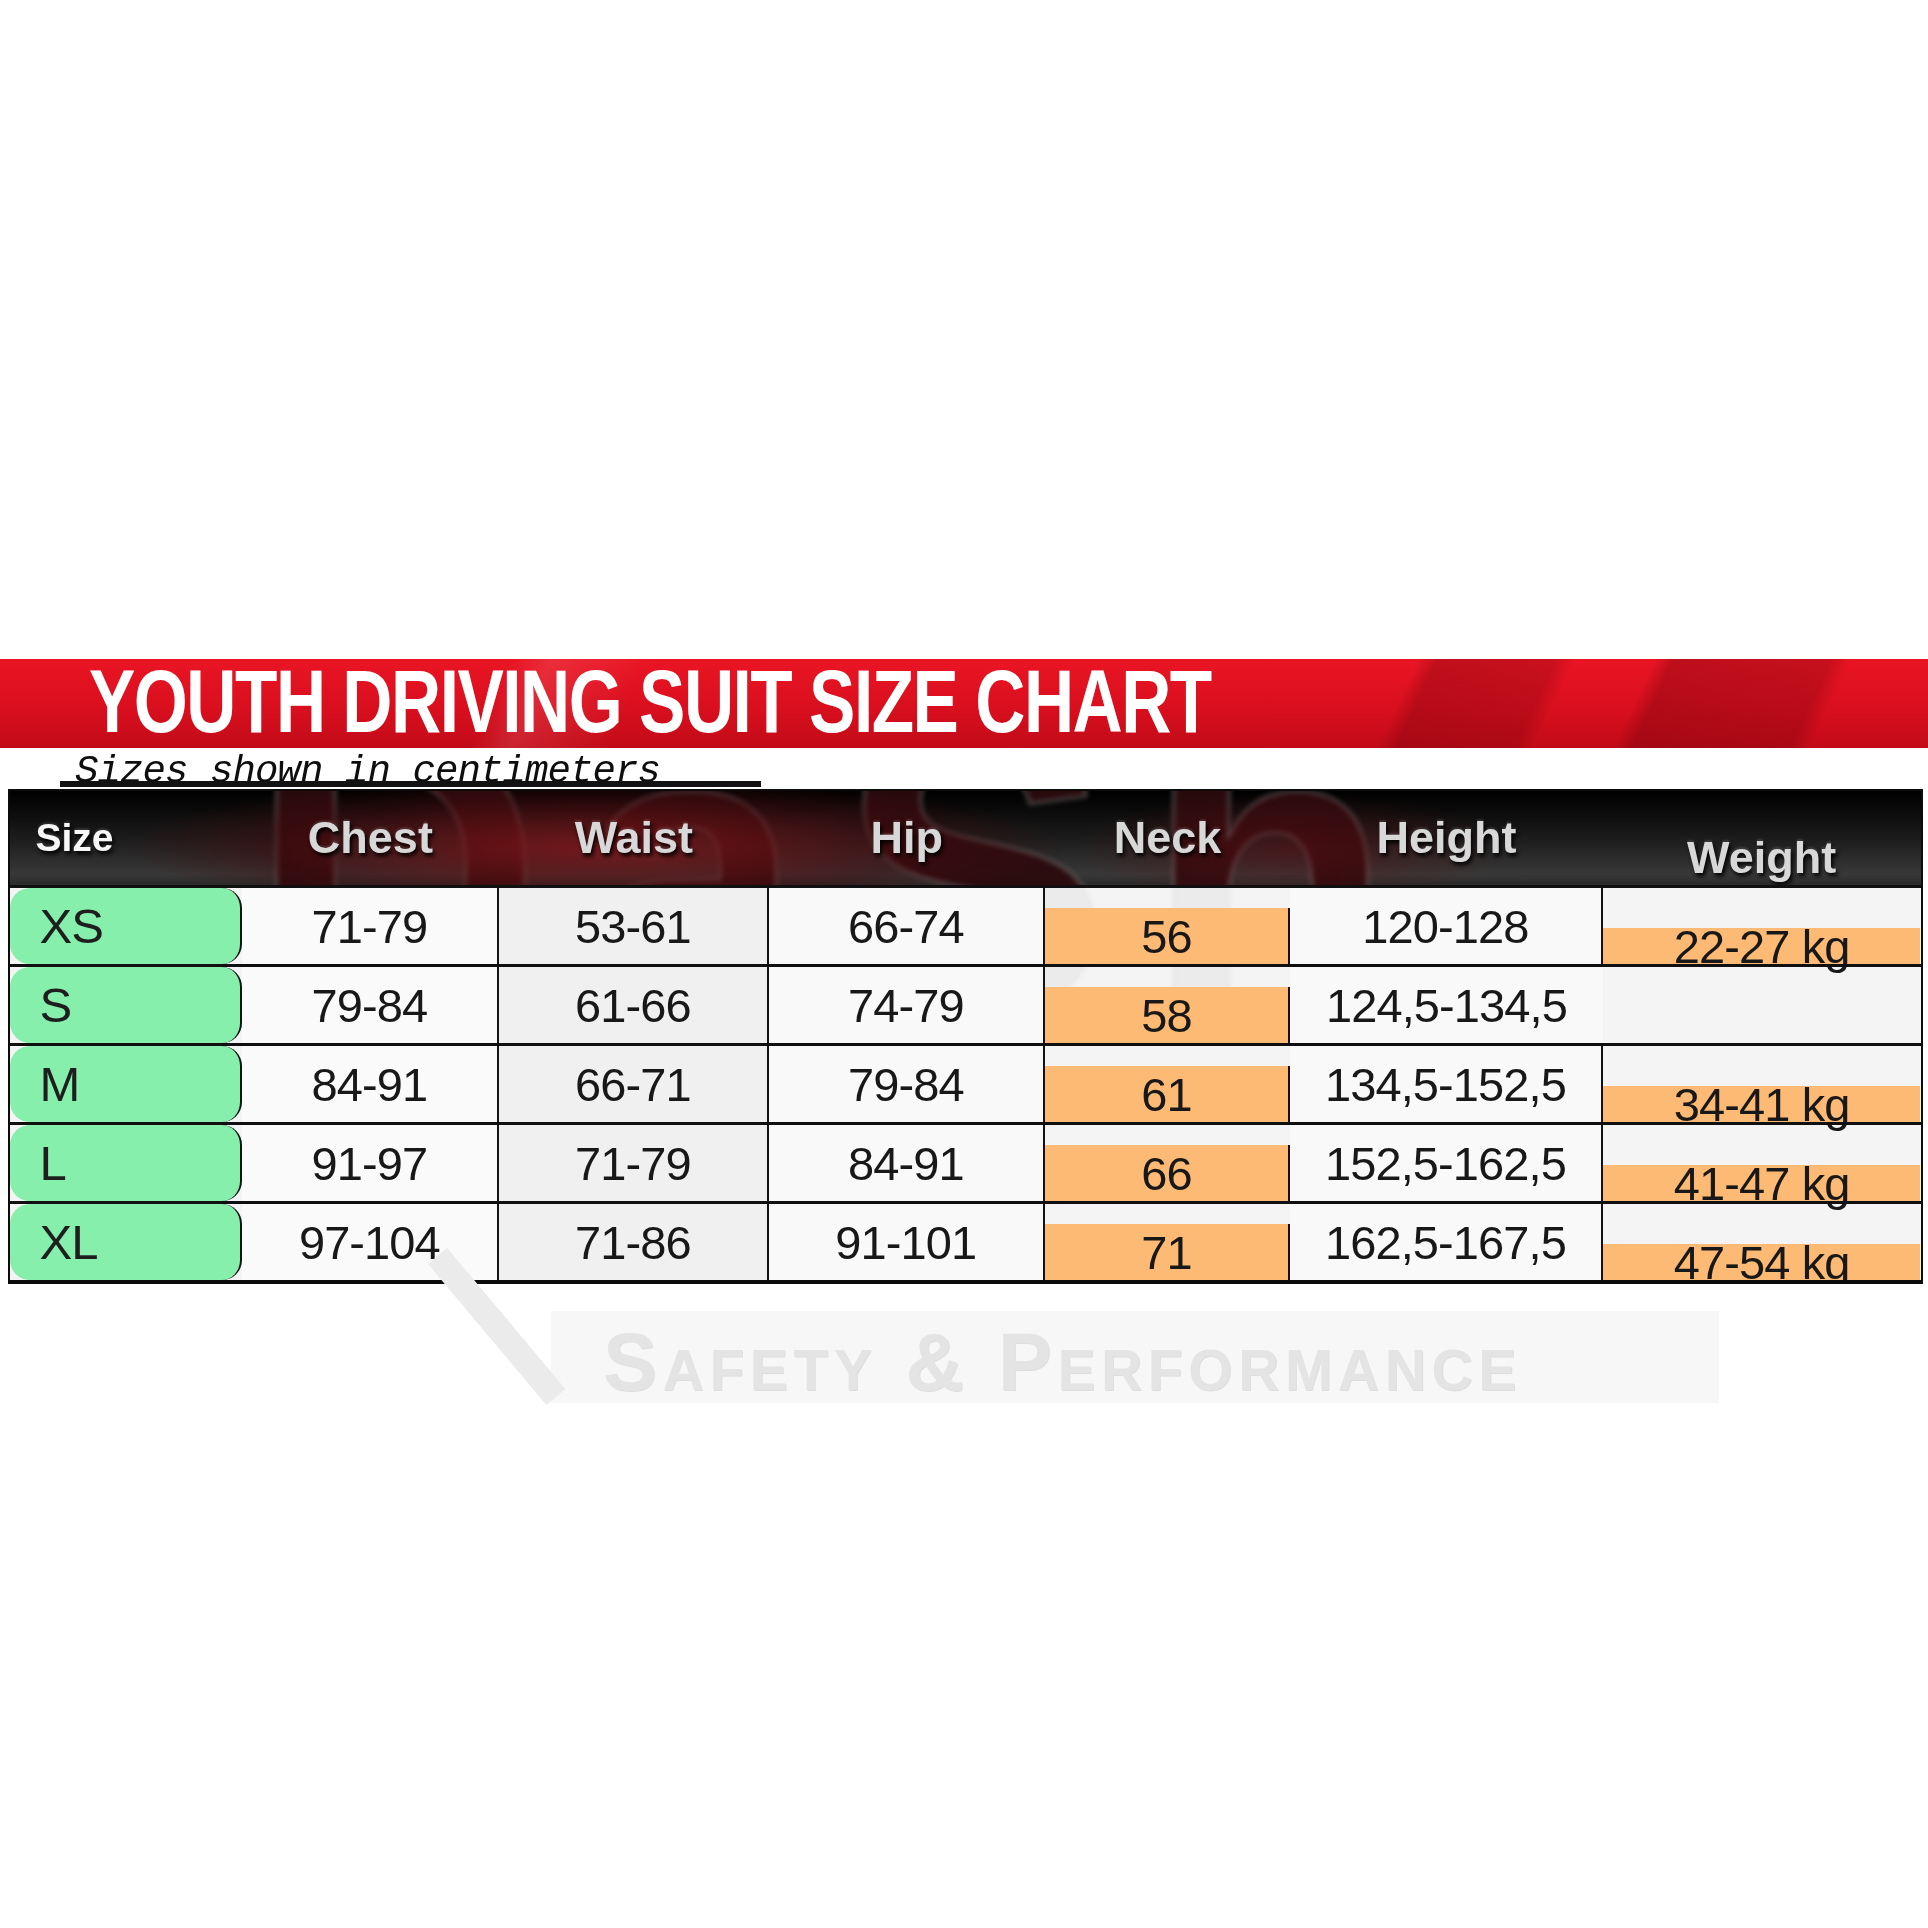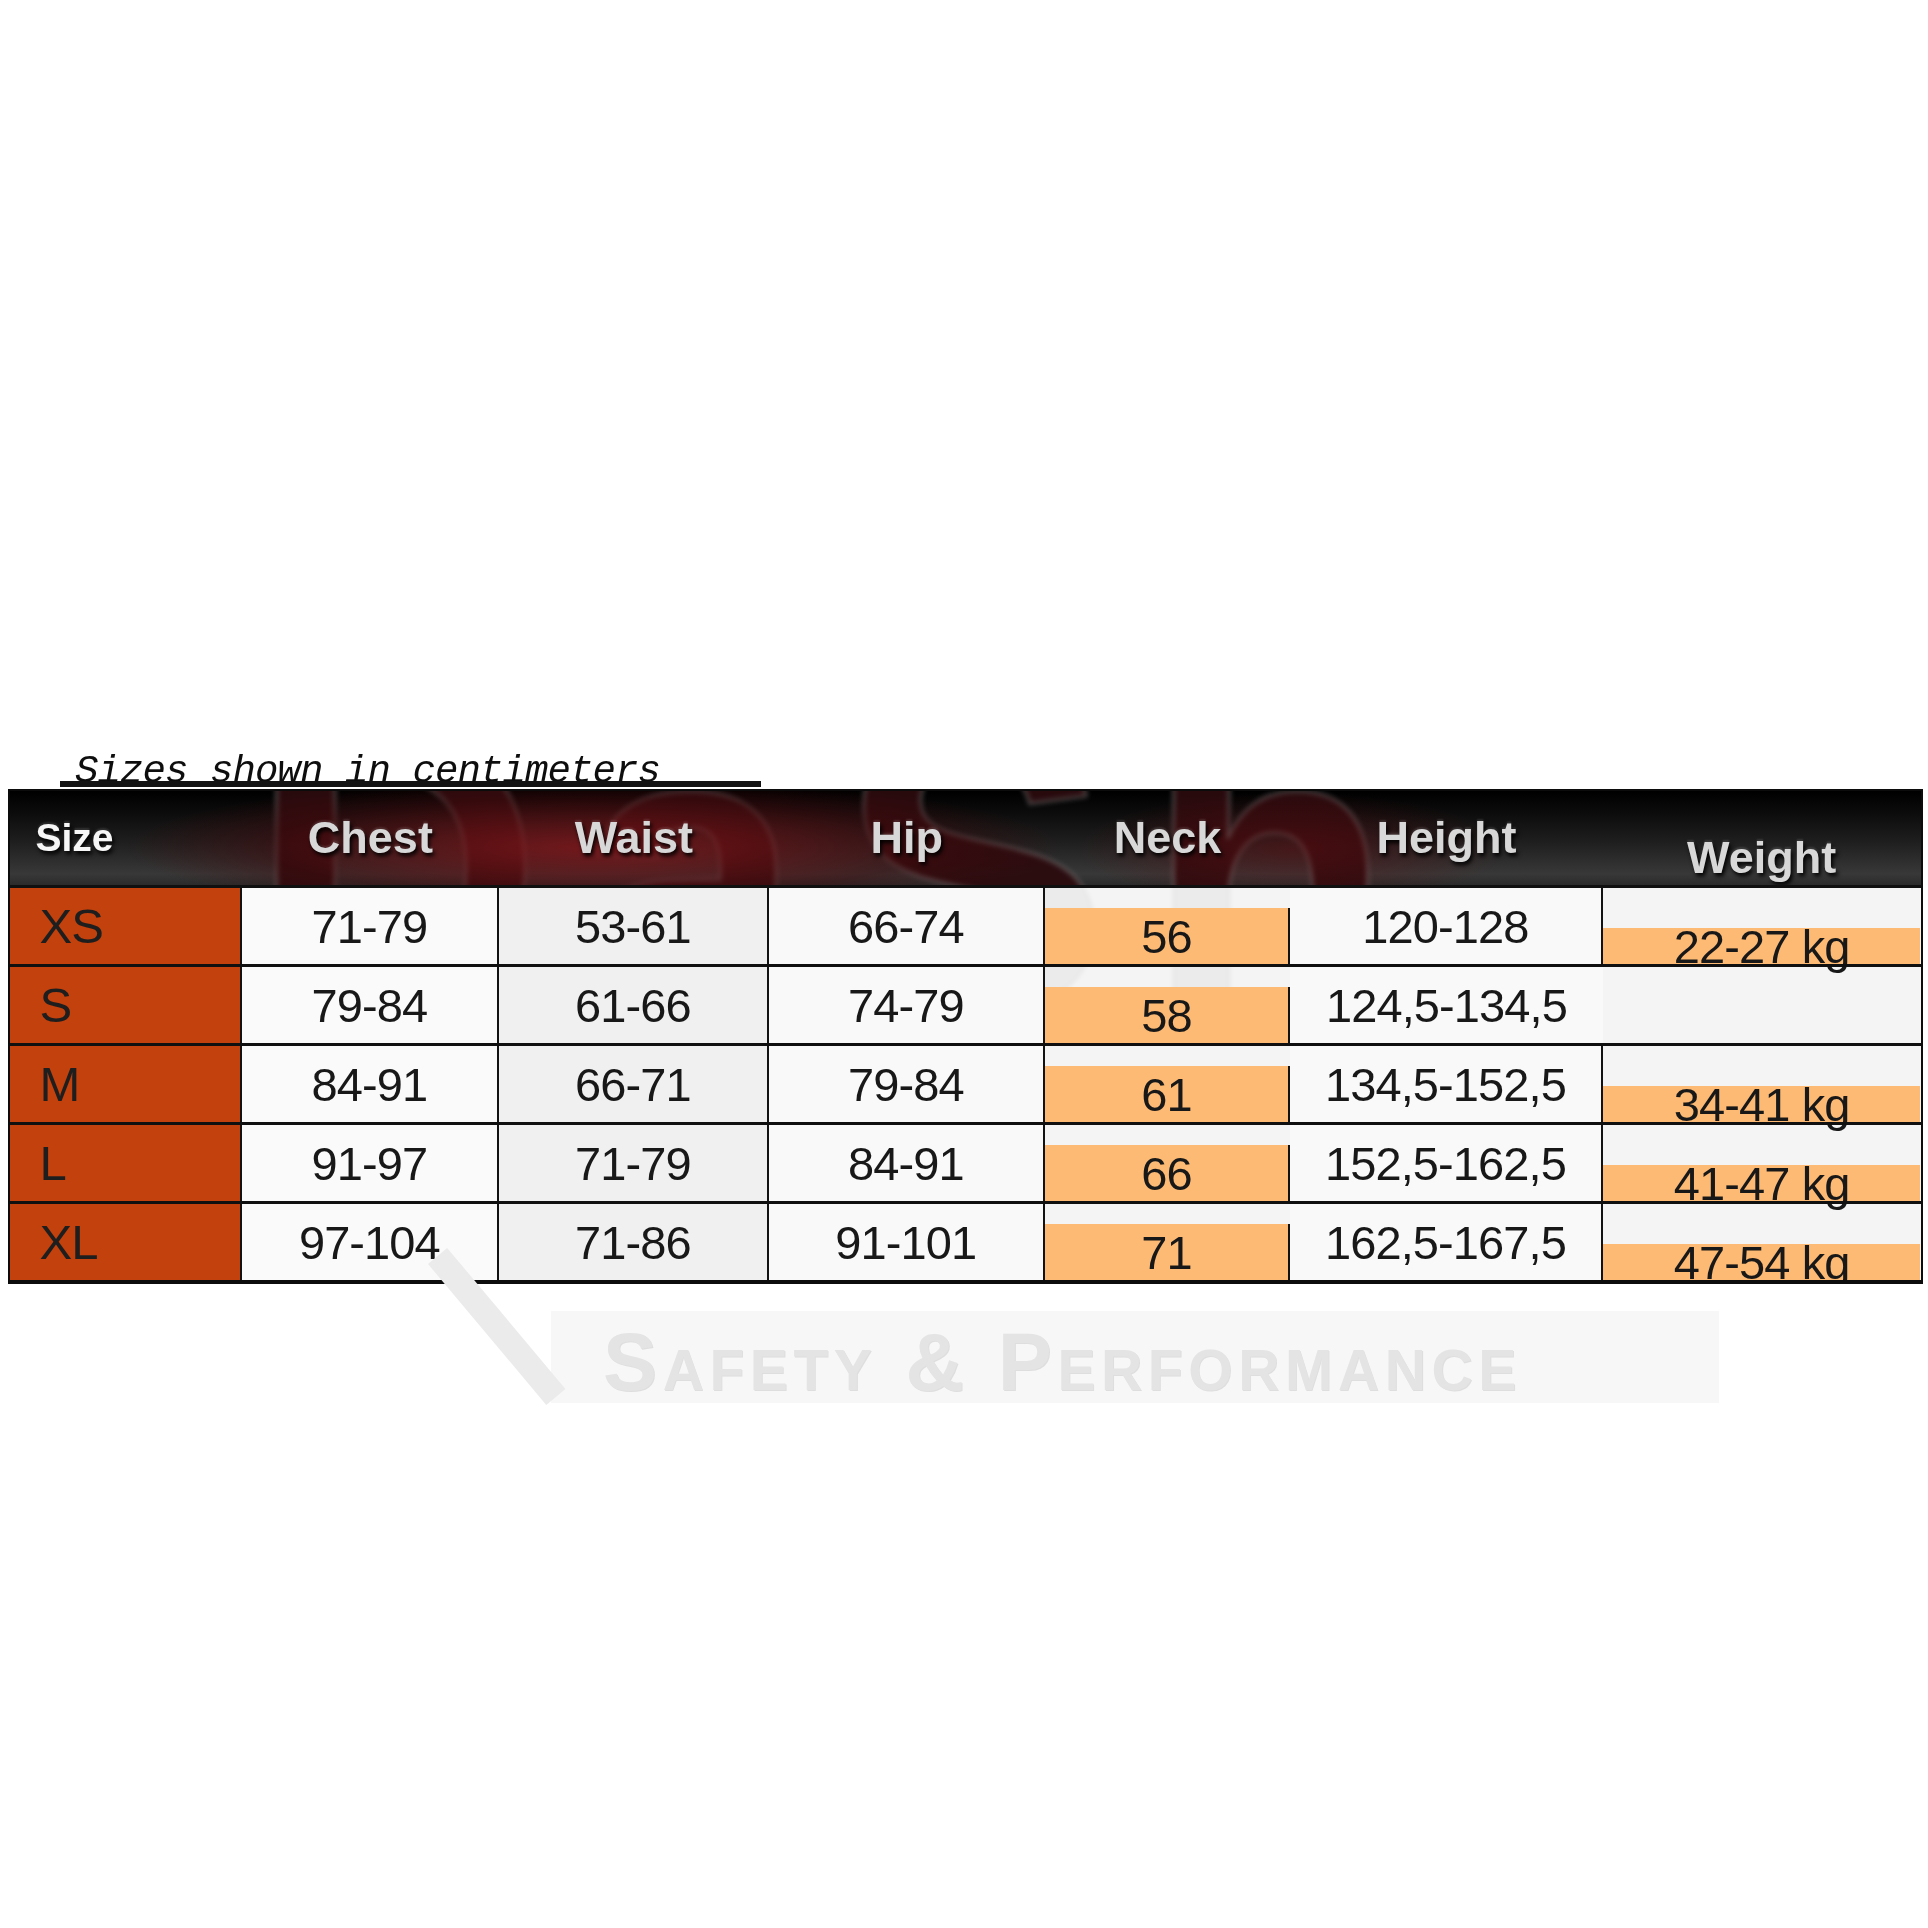--- a/index.html
+++ b/index.html
@@ -45,37 +45,41 @@
           -webkit-text-stroke:1.9px rgba(0,0,0,.05);filter:blur(1.9px);}
   .trow{display:flex;height:76px;border-top:3.8px solid #101010;position:relative;}
   .tcell{display:flex;align-items:center;justify-content:center;box-sizing:border-box;
           border-right:2.8px solid #121212;font-size:47px;color:#181818;letter-spacing:-0.9px;}
   .tcell:last-child{border-right:none;}
   .tcell.c0{justify-content:flex-start;padding-left:30px;font-size:49px;color:#1e1e1e;}
   
   .c0{width:12.15%;} .c1{width:13.47%;} .c2{width:14.11%;} .c3{width:14.45%;}
   .c4{width:12.83%;} .c5{width:16.37%;} .c6{width:16.62%;margin-top:40px;}
   
-  .tcell.c0{background:#c2410c;} .tcell.c1{background:#fafafa;} .tcell.c2{background:#f0f0f0;}
+  .tcell.c0{background:#86efac;border-radius:20px;} .tcell.c1{background:#fafafa;} .tcell.c2{background:#f0f0f0;}
   .tcell.c3{background:#f9f9f9;} .tcell.c4{background:#fdba74;margin-top:20px;} .tcell.c5{background:#f9f9f9;}
   .tcell.c6{background:#fdba74;}
 
   
   .wm-band{position:absolute;left:551px;top:1311px;width:1168px;height:92px;background:#f7f7f7;}
   .wm-diagonal{position:absolute;left:428px;top:1264px;width:24.5px;height:184px;background:#ebebeb;
           transform:rotate(-40deg);transform-origin:top left;}
   .wm-tagline{position:absolute;left:603px;top:1316px;font-size:81px;font-weight:bold;
           font-variant:small-caps;letter-spacing:5.6px;color:#e4e4e4;white-space:nowrap;
           text-shadow:0.9px 0.9px 0 #dedede;}
 </style>
 </head>
 <body>
 
 <div class="page">
 
+  <div class="banner">
+    <div class="banner-streaks"></div>
+    <div class="banner-title">YOUTH DRIVING SUIT SIZE CHART</div>
+  </div>
 
   <div class="subtitle">Sizes shown in centimeters</div>
   <div class="subtitle-underline"></div>
 
   <div class="size-table">
 
     <div class="thead">
       <div class="wm-logo">DaSh</div>
       <div class="thead-glow"></div>
       <div class="hrow">

